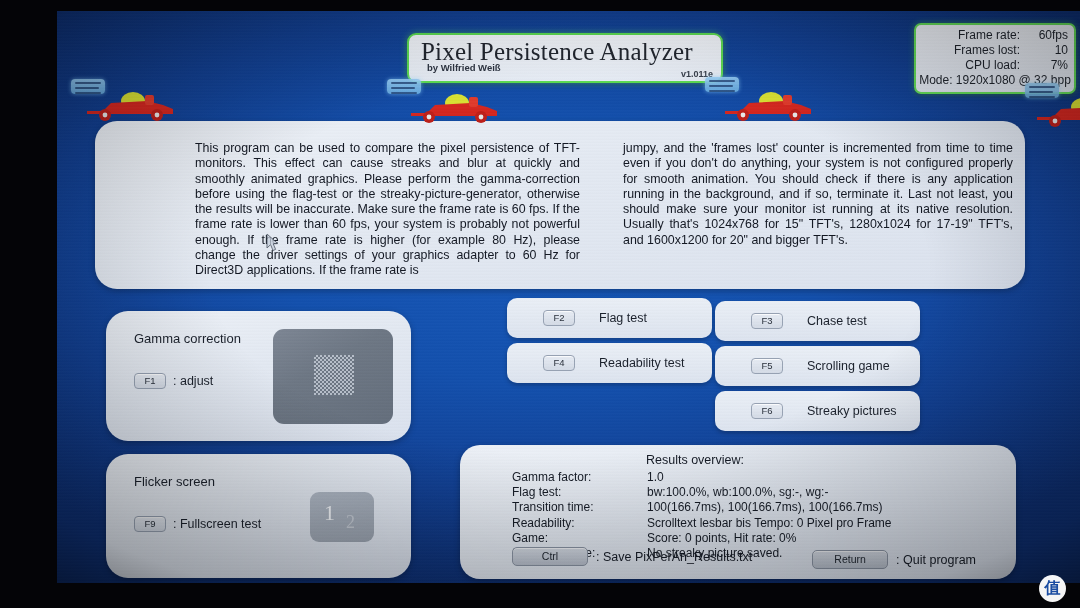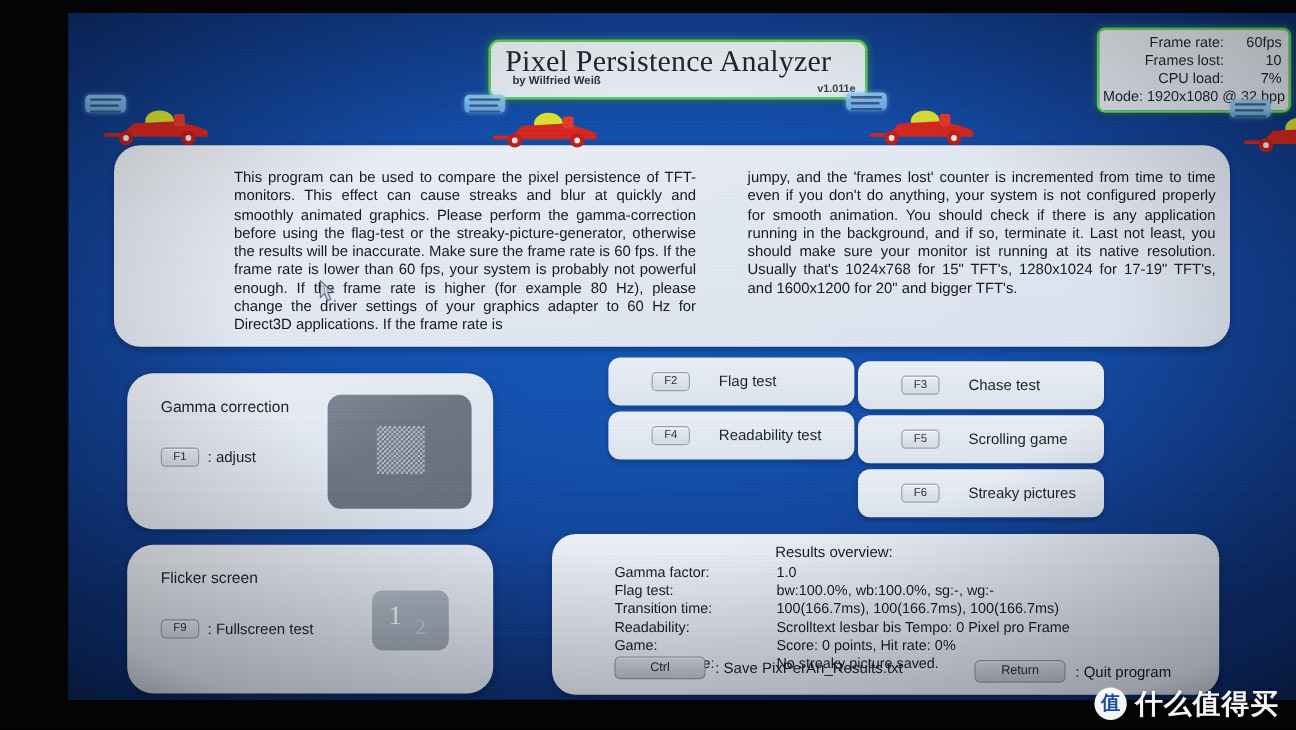--- a/index.html
+++ b/index.html
@@ -591,16 +591,15 @@
         <span class="kb-text">: Quit program</span>
       </div>
     </div>
 
     <div id="scan"></div>
     <div id="vignette"></div>
   </div>
 
   <div id="watermark">
     <div id="wm-badge">值</div>
-    <div id="wm-text">什么值得买</div>
   </div>
 
 </div>
 
 </body></html>

